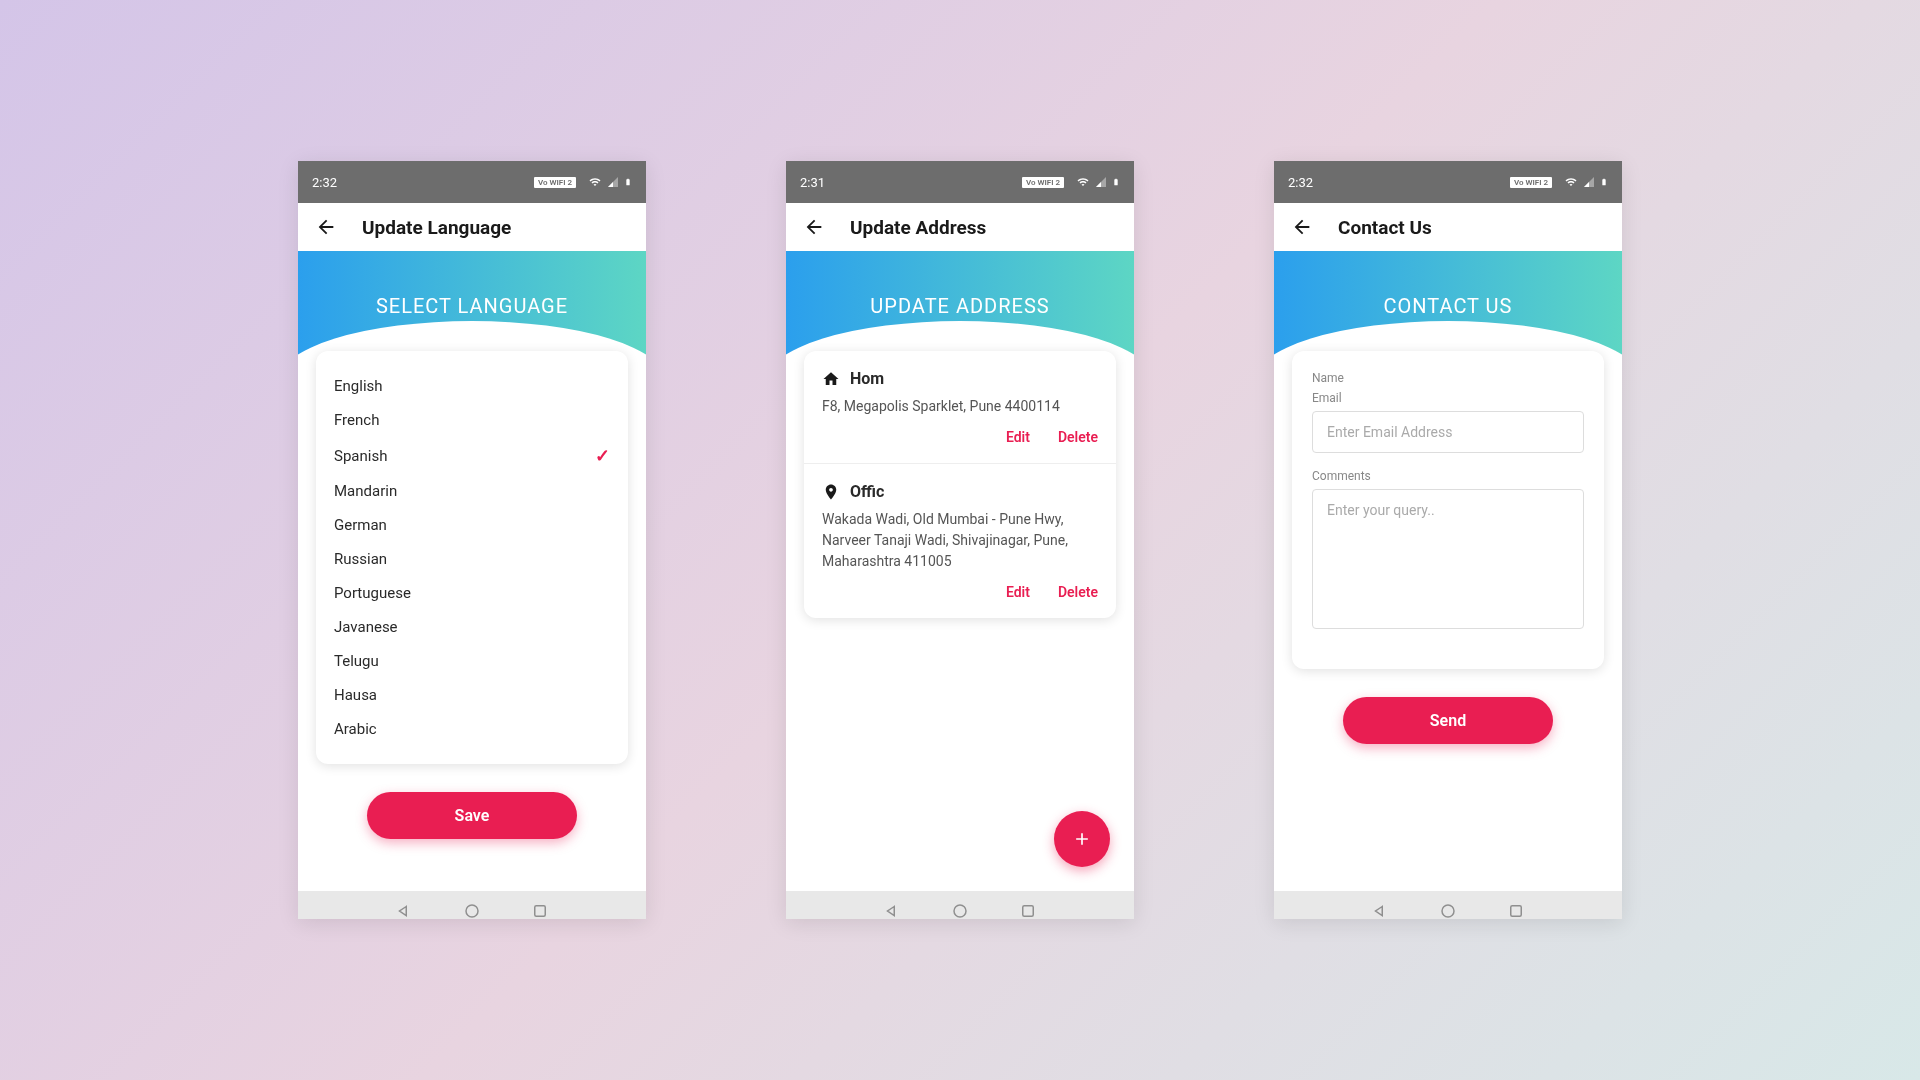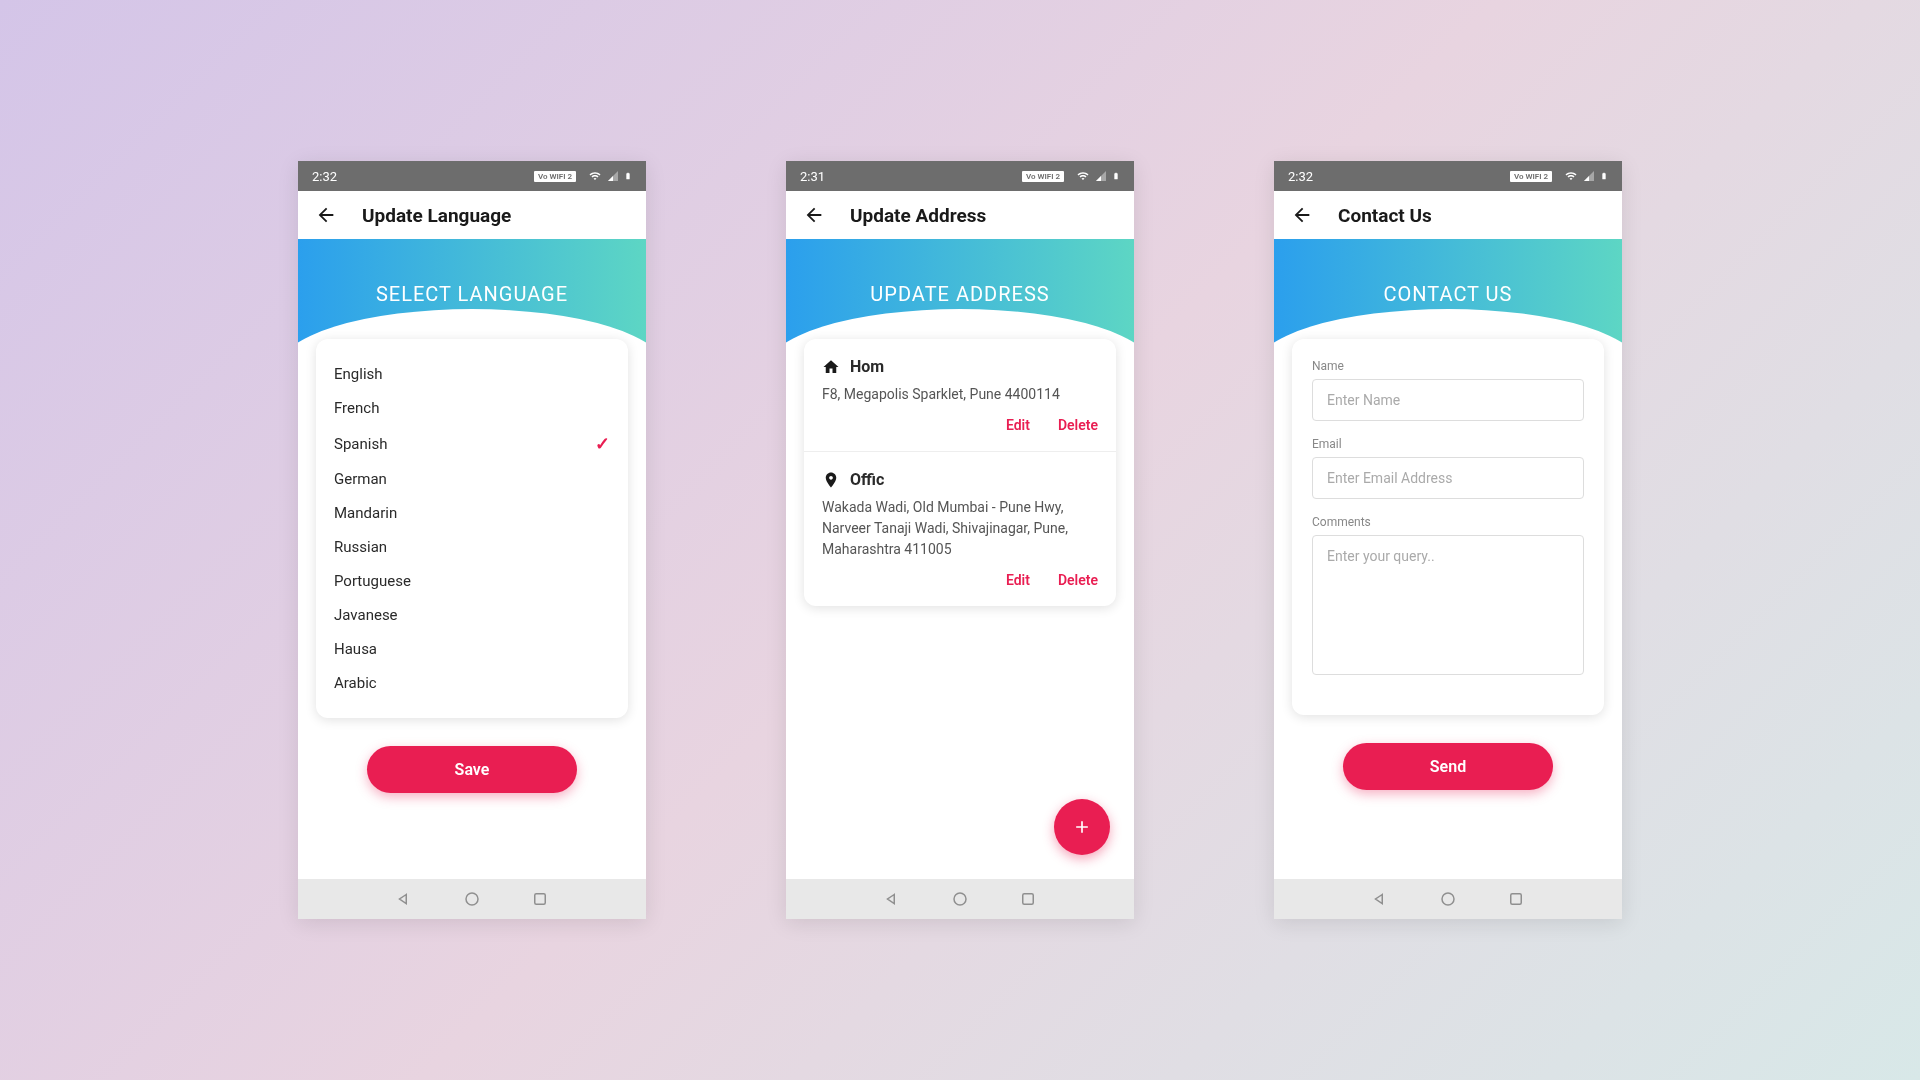--- a/index.html
+++ b/index.html
@@ -1,18 +1,18 @@
 <!DOCTYPE html>
 <html><head>
 <meta charset="utf-8">
 <style>
 *{margin:0;padding:0;box-sizing:border-box;font-family:-apple-system,BlinkMacSystemFont,'Segoe UI',Roboto,sans-serif}
 body{width:1920px;height:1080px;background:linear-gradient(135deg,#d4c5e8 0%,#e8d4e0 50%,#d8e8e8 100%);display:flex;justify-content:center;align-items:center;gap:140px;padding:30px}
 .phone{width:348px;height:758px;background:#e8e8e8;border-radius:0;overflow:hidden;position:relative;box-shadow:0 4px 20px rgba(0,0,0,0.1)}
-.status-bar{height:30px;background:#6d6d6d;display:flex;align-items:center;justify-content:space-between;padding:0 14px;color:#fff;font-size:13px}
+.status-bar{height:42px;background:#6d6d6d;display:flex;align-items:center;justify-content:space-between;padding:0 14px;color:#fff;font-size:13px}
 .status-right{display:flex;align-items:center;gap:12px}
 .wifi-box{background:#fff;color:#6d6d6d;font-size:8px;padding:1px 4px;border-radius:1px;font-weight:600}
 .status-icons{display:flex;gap:4px;align-items:center}
 .app-bar{height:48px;background:#fff;display:flex;align-items:center;padding:0 16px;gap:24px}
 .back-arrow{width:24px;height:24px;display:flex;align-items:center;justify-content:center;cursor:pointer}
 .app-title{font-size:19px;font-weight:700;color:#1a1a1a}
 .content{height:calc(100% - 30px - 48px - 40px);background:#fff;overflow:hidden;position:relative}
 .header-gradient{height:130px;background:linear-gradient(90deg,#2b9fed 0%,#5dd6c4 100%);display:flex;align-items:center;justify-content:center;position:relative}
 .header-gradient::after{content:'';position:absolute;bottom:-60px;left:-20px;right:-20px;height:120px;background:#fff;border-radius:50% 50% 0 0}
 .header-title{color:#fff;font-size:20px;font-weight:400;letter-spacing:1px;position:relative;z-index:1;margin-top:-20px}
@@ -78,33 +78,36 @@
           <span>English</span>
         </div>
       <div class="lang-item">
           <span>French</span>
         </div>
       <div class="lang-item">
           <span>Spanish</span>
           <span class="check">✓</span>
         </div>
       <div class="lang-item">
+          <span>Mandarin</span>
+        </div>
+      <div class="lang-item">
           <span>German</span>
         </div>
       <div class="lang-item">
-          <span>Mandarin</span>
-        </div>
-      <div class="lang-item">
           <span>Russian</span>
         </div>
       <div class="lang-item">
           <span>Portuguese</span>
         </div>
       <div class="lang-item">
           <span>Javanese</span>
+        </div>
+      <div class="lang-item">
+          <span>Telugu</span>
         </div>
       <div class="lang-item">
           <span>Hausa</span>
         </div>
       <div class="lang-item">
           <span>Arabic</span>
         </div>
     </div>
     <button class="btn-primary">Save</button>
   </div>
@@ -225,21 +228,20 @@
         </svg>
     </div>
     <div class="app-title">Contact Us</div>
   </div>
   <div class="content">
     <div class="header-gradient">
       <div class="header-title">CONTACT US</div>
     </div>
     <div class="form-card">
       <label class="form-label">Name</label>
-      <input class="form-input" placeholder="Enter Name" style="">
       <label class="form-label">Email</label>
       <input class="form-input" placeholder="Enter Email Address" style="">
       <label class="form-label">Comments</label>
       <textarea class="form-input form-textarea" placeholder="Enter your query.." style=""></textarea>
     </div>
     <button class="btn-primary">Send</button>
   </div>
   <div class="nav-bar">
     <svg class="nav-icon" viewBox="0 0 24 24" fill="none" stroke="#555" stroke-width="2">
         <path d="M15 6l-9 6 9 6z"></path>

